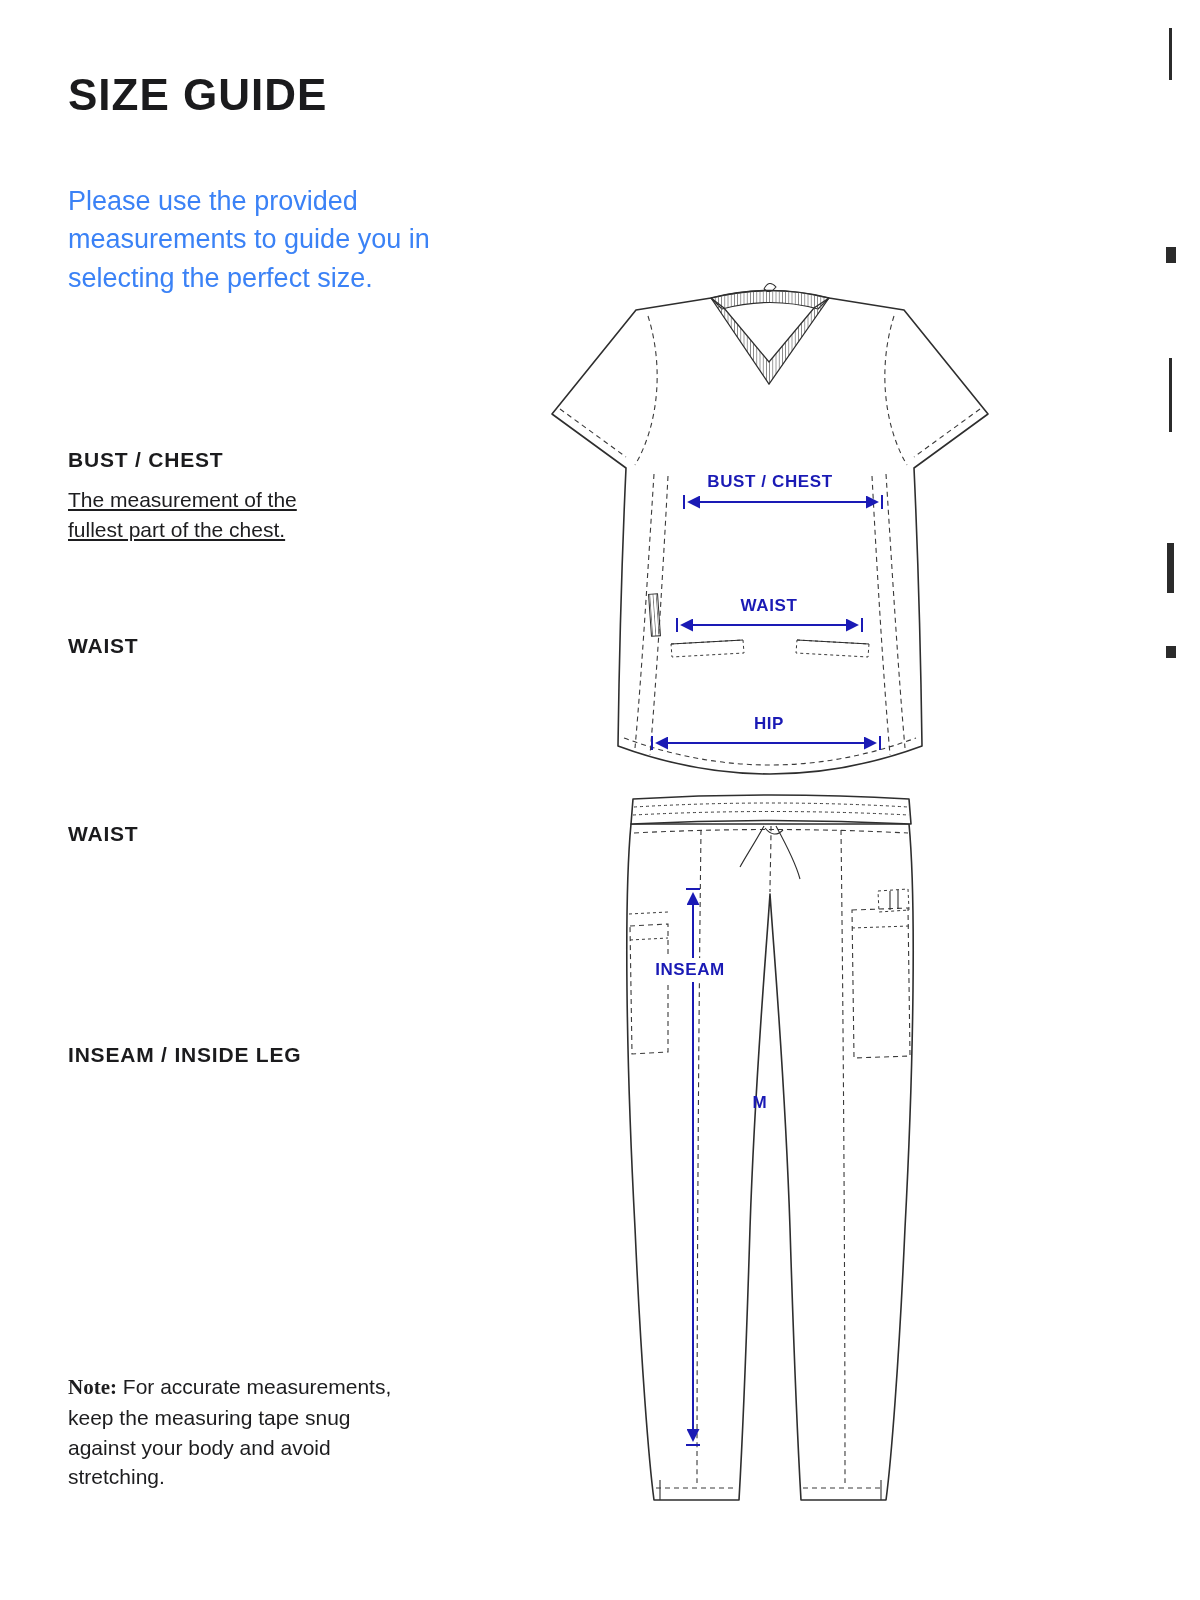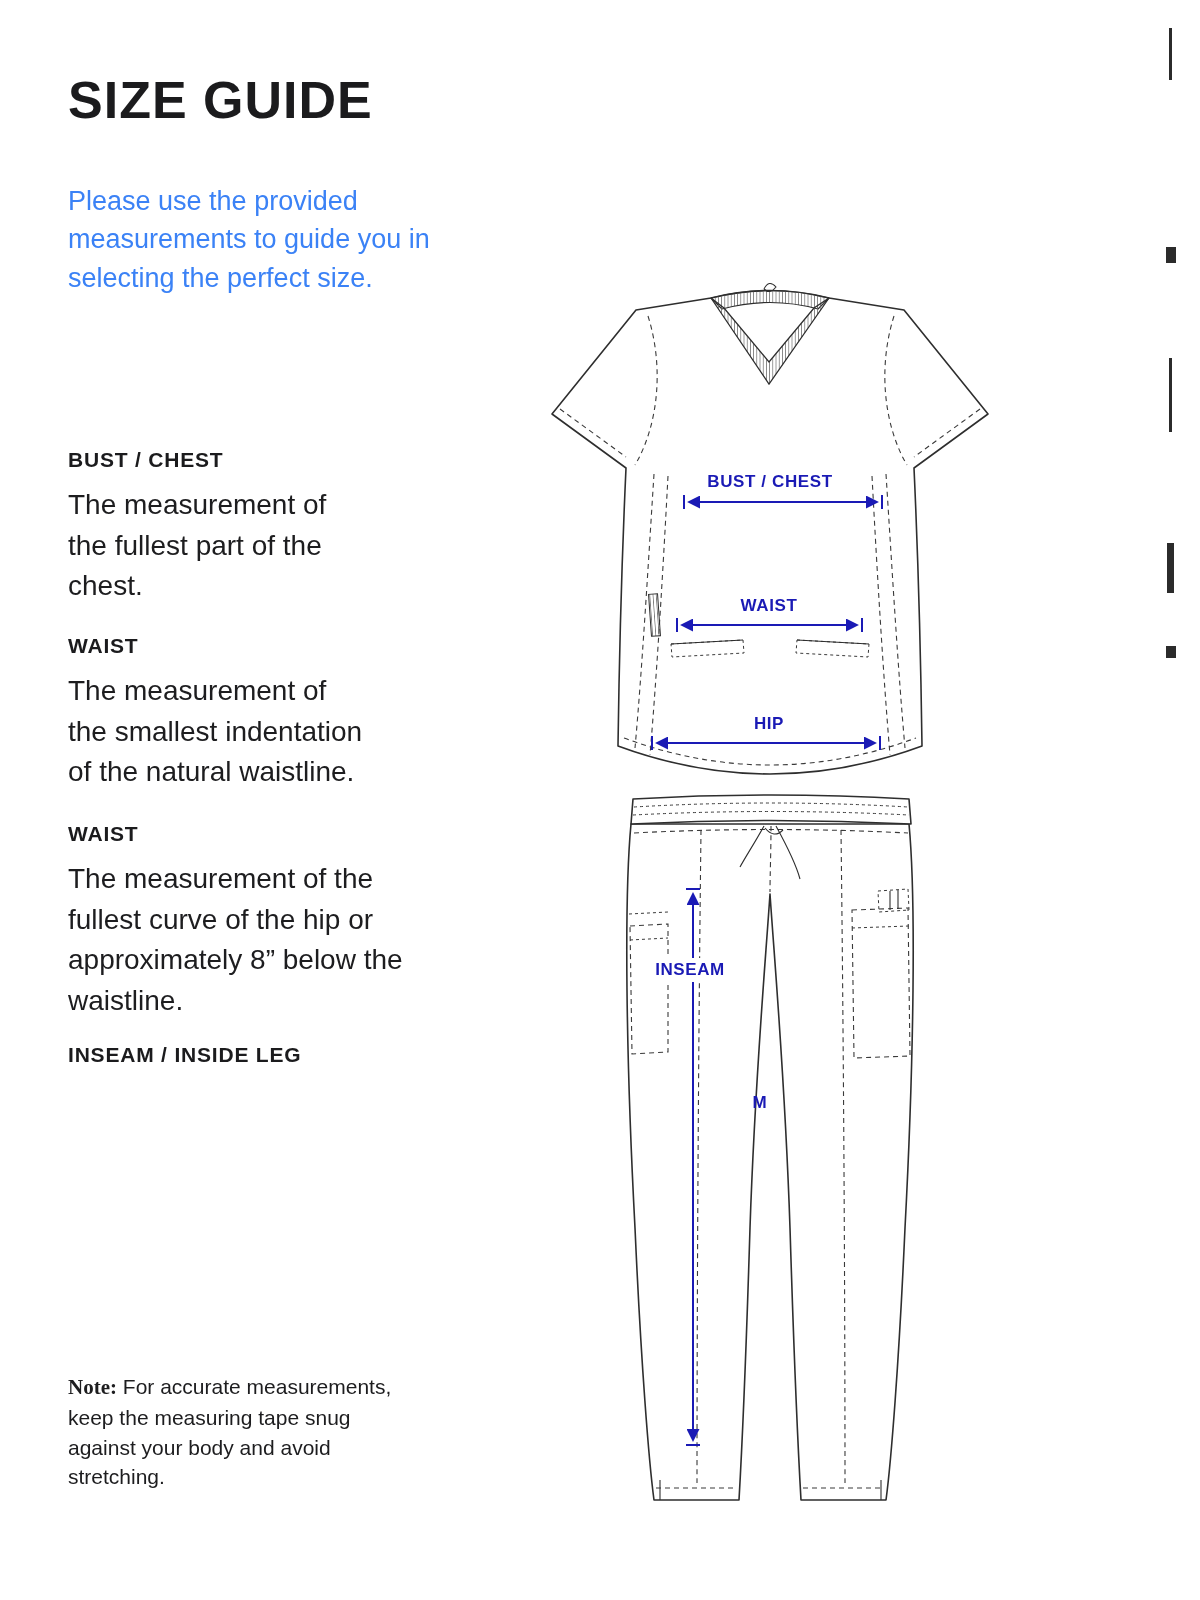--- a/index.html
+++ b/index.html
@@ -6,32 +6,32 @@
   html,body { width:1200px; height:1600px; }
   body {
     position:relative;
     background:#ffffff;
     color:#1d1d1f;
     font-family:"Liberation Sans", sans-serif;
     overflow:hidden;
   }
   .title {
     position:absolute; left:68px; top:70px;
-    font-size:52px; font-weight:800; letter-spacing:1px; color:#1b1b1d;
+    font-size:44px; font-weight:800; letter-spacing:1px; color:#1b1b1d;
   }
   .intro {
     position:absolute; left:68px; top:182px;
     font-size:27px; line-height:1.42; max-width:450px; color:#3b82f6;
   }
   .sec { position:absolute; left:68px; }
   .sec h3 {
     font-size:21px; font-weight:700; letter-spacing:0.8px;
     margin-bottom:13px; color:#1b1b1d;
   }
-  .sec p { font-size:28px; line-height:1.45; color:#1d1d1f; }
+  .sec p { font-size:21px; line-height:1.45; color:#1d1d1f;text-decoration:underline; }
   .note {
     position:absolute; left:68px; top:1372px; max-width:348px;
     font-size:21px; line-height:1.42;
   }
   .note strong { font-weight:700;font-family:Liberation Serif, serif; }
   .diagram {
     position:absolute; left:538px; top:278px; width:460px; height:1256px;
   }
   
   .fillw { fill:#ffffff; stroke:#2e2e2e; stroke-width:1.6; stroke-linejoin:round; }
@@ -54,26 +54,24 @@
 
   <p class="intro">Please use the provided measurements to guide you in selecting the perfect size.</p>
 
   <section class="sec" style="top:448px; max-width:282px;">
     <h3>BUST / CHEST</h3>
     <p>The measurement of the fullest part of the chest.</p>
   </section>
 
   <section class="sec" style="top:634px; max-width:302px;">
     <h3>WAIST</h3>
-    <p>The measurement of the smallest indentation of the natural waistline.</p>
   </section>
 
   <section class="sec" style="top:822px; max-width:378px;">
     <h3>WAIST</h3>
-    <p>The measurement of the fullest curve of the hip or approximately 8” below the waistline.</p>
   </section>
 
   <section class="sec" style="top:1022px; max-width:352px;margin-top:21px;">
     <h3>INSEAM / INSIDE LEG</h3>
   </section>
 
   <p class="note"><strong>Note:</strong> <span>For accurate measurements, keep the measuring tape snug against your body and avoid stretching.</span></p>
 
   <figure class="diagram">
     <svg width="460" height="1256" viewBox="0 0 460 1256" xmlns="http://www.w3.org/2000/svg">

